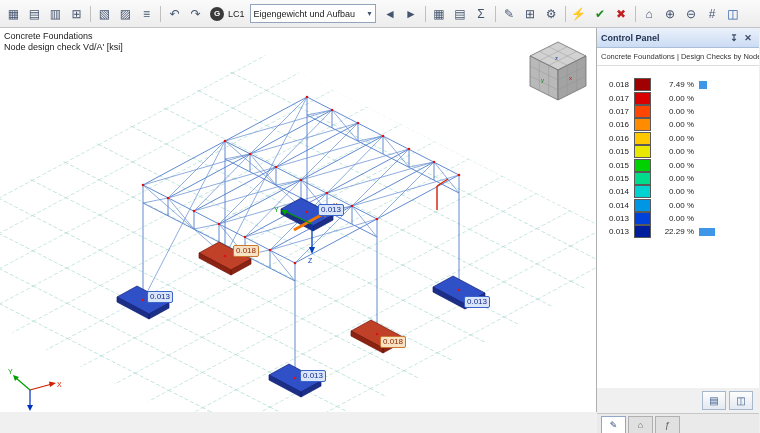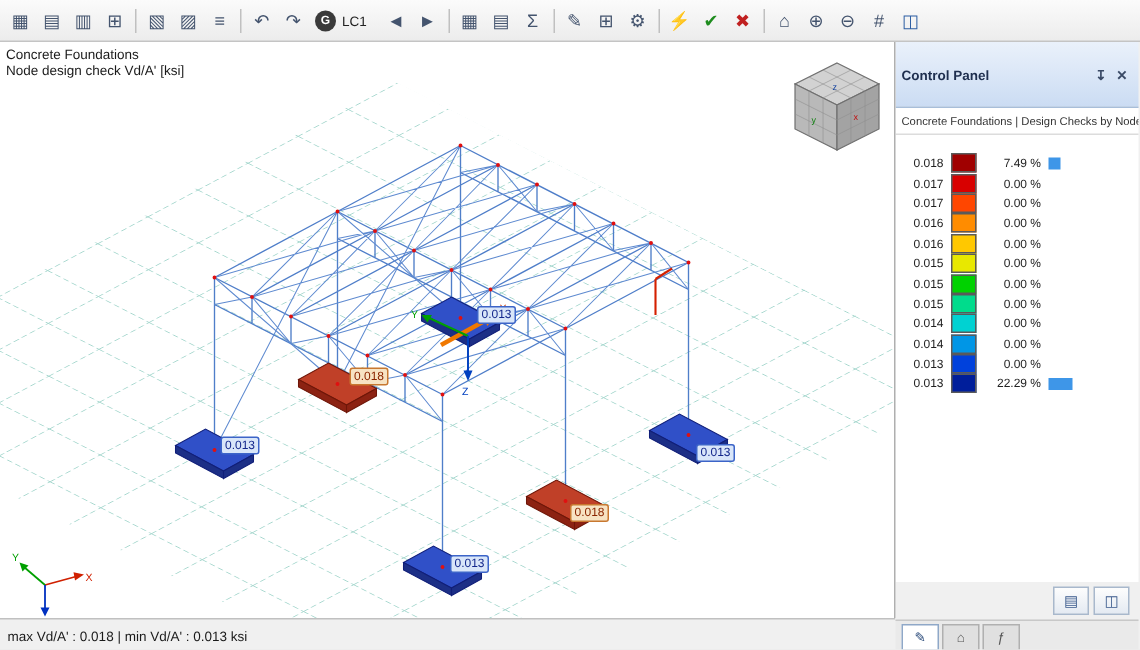--- a/index.html
+++ b/index.html
@@ -17,21 +17,21 @@
   .main{display:flex;height:406px;}
   .left-col{width:597px;display:flex;flex-direction:column;}
   .viewport{position:relative;height:384px;background:#fff;border-right:1px solid #AFAFAF;overflow:hidden;}
   .vp-header{position:absolute;left:4px;top:3px;line-height:11px;font-size:9px;color:#1a1a1a;z-index:3;}
   .statusbar{height:21px;background:#F0F0F0;border-top:1px solid #C0C0C0;display:flex;align-items:center;padding:0 5px;font-size:9px;color:#1a1a1a;}
   .node-label{position:absolute;font-size:8px;line-height:10px;padding:0 2px;border-radius:2px;z-index:4;}
   .node-label.max{background:#F7E3C3;border:1px solid #C87830;color:#8B2500;}
   .node-label.min{background:#D9E6F9;border:1px solid #3C64C8;color:#14288C;}
   
   .panel{width:162px;display:flex;flex-direction:column;background:#F0F0F0;}
-  .panel-title{height:19px;background:linear-gradient(#EAF1FB,#CBDCF3);border-bottom:1px solid #A8BED9;display:flex;align-items:center;padding:12px 4px;font-size:9px;font-weight:bold;color:#1F2F4F;}
+  .panel-title{height:19px;background:linear-gradient(#EAF1FB,#CBDCF3);border-bottom:1px solid #A8BED9;display:flex;align-items:center;padding:0 4px;font-size:9px;font-weight:bold;color:#1F2F4F;}
   .panel-title .sp{flex:1;}
   .pt-btn{width:14px;height:14px;display:flex;align-items:center;justify-content:center;font-size:9px;color:#3A4A66;}
   .panel-sub{height:17px;background:#FFF;border-bottom:1px solid #DCDCDC;display:flex;align-items:center;padding:0 4px;font-size:7.5px;color:#333;white-space:nowrap;overflow:hidden;}
   .legend{background:#FFF;flex:1;padding:12px 4px 4px 6px;overflow:hidden;}
   .lg-row{display:flex;align-items:center;height:13.4px;}
   .lg-val{width:26px;text-align:right;font-size:8px;color:#222;margin-right:5px;}
   .lg-sw{width:15px;height:11px;border:1px solid #5A5A5A;margin-right:7px;flex:none;}
   .lg-pct{width:36px;text-align:right;font-size:8px;color:#222;margin-right:5px;}
   .lg-barwrap{width:24px;height:8px;display:block;}
   .lg-bar{display:block;height:8px;background:#3E96E8;}
@@ -56,20 +56,24 @@
         <span class="tb-ic">▧</span>
         <span class="tb-ic">▨</span>
         <span class="tb-ic">≡</span>
         <span class="tb-sep"></span>
         <span class="tb-ic">↶</span>
         <span class="tb-ic">↷</span>
       </div>
     <div class="lc-group">
       <span class="lc-badge">G</span>
       <span class="lc-code">LC1</span>
+      <div class="lc-combo">
+        <span>Eigengewicht und Aufbau</span>
+        <span class="lc-caret">▾</span>
+      </div>
     </div>
     <div style="display:flex;align-items:center;" id="tb-right">
         <span class="tb-ic">◄</span>
         <span class="tb-ic">►</span>
         <span class="tb-sep"></span>
         <span class="tb-ic">▦</span>
         <span class="tb-ic">▤</span>
         <span class="tb-ic">Σ</span>
         <span class="tb-sep"></span>
         <span class="tb-ic">✎</span>
@@ -205,23 +209,20 @@
         </svg>
 
         <div class="node-label min" style="left:318px;top:176px">0.013</div>
         <div class="node-label max" style="left:233px;top:217px">0.018</div>
         <div class="node-label min" style="left:147px;top:263px">0.013</div>
         <div class="node-label min" style="left:464px;top:268px">0.013</div>
         <div class="node-label max" style="left:380px;top:308px">0.018</div>
         <div class="node-label min" style="left:300px;top:342px">0.013</div>
       </div>
 
-      <div class="statusbar">
-        <span>max Vd/A' : 0.018 | min Vd/A' : 0.013 ksi</span>
-      </div>
     </div>
 
     <div class="panel">
       <div class="panel-title">
         <span>Control Panel</span>
         <span class="sp"></span>
         <span class="pt-btn">↧</span>
         <span class="pt-btn">✕</span>
       </div>
       <div class="panel-sub">

